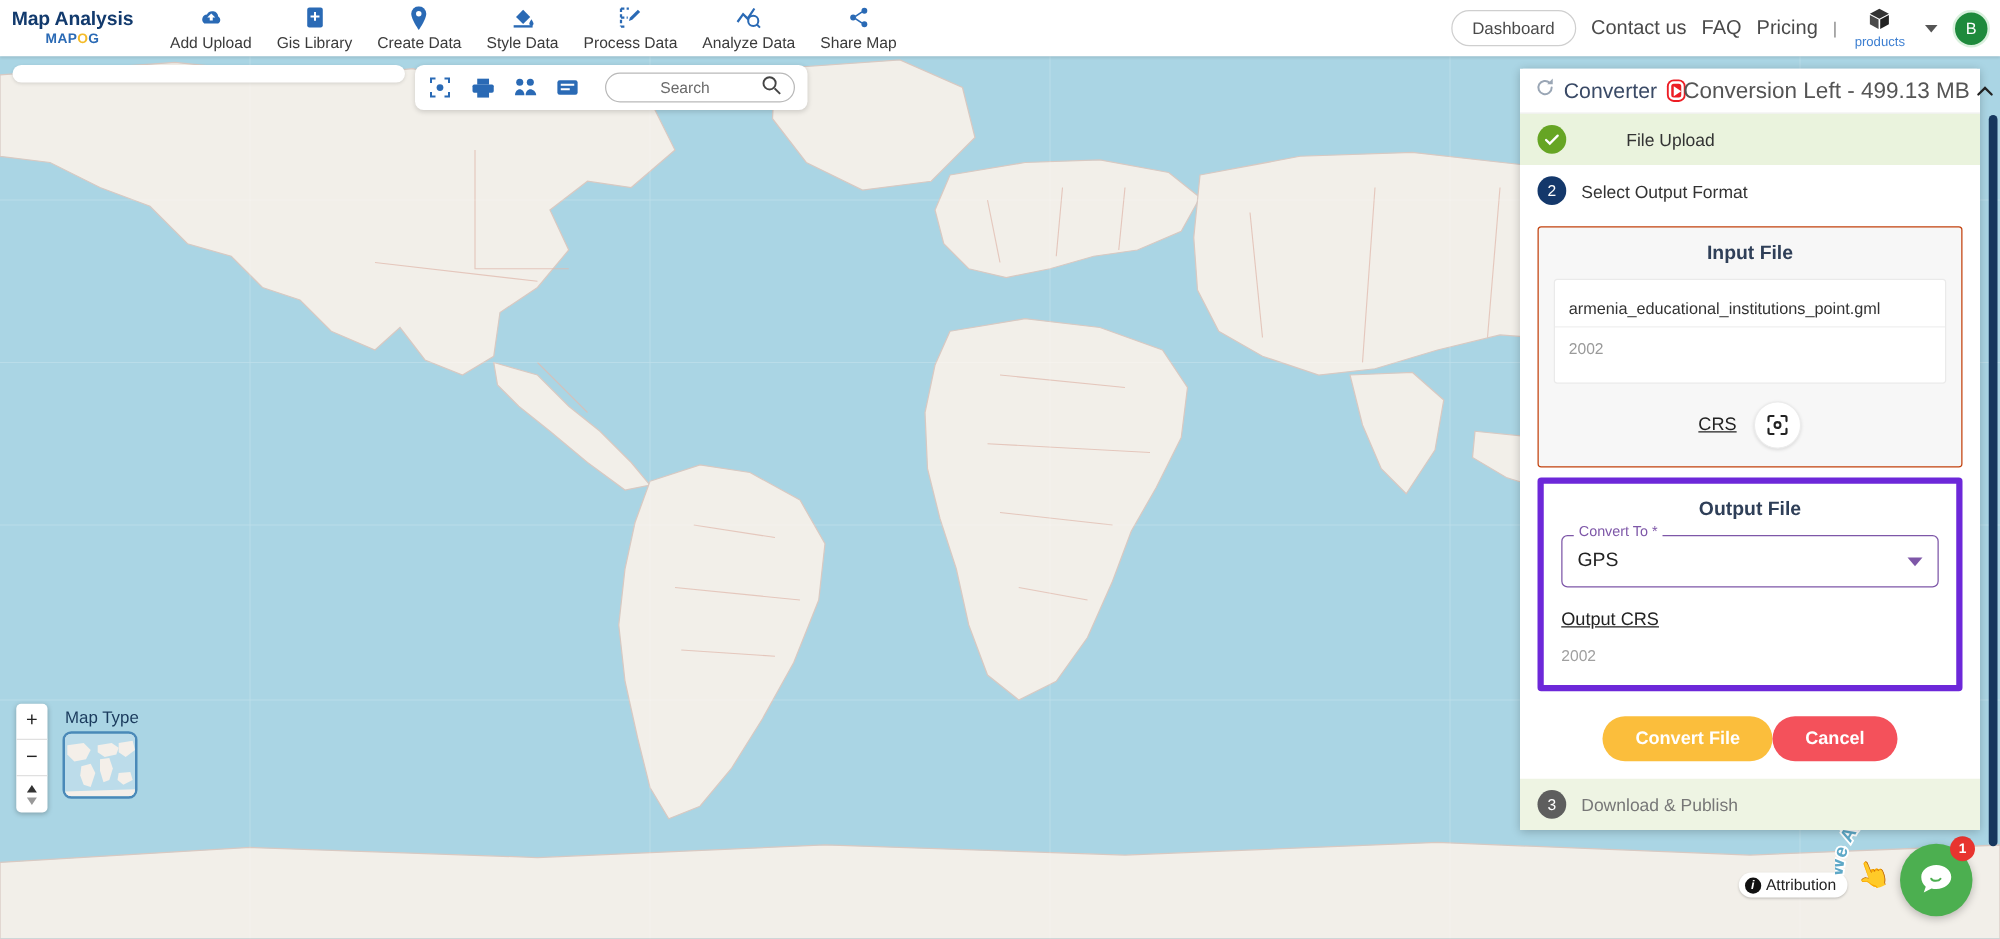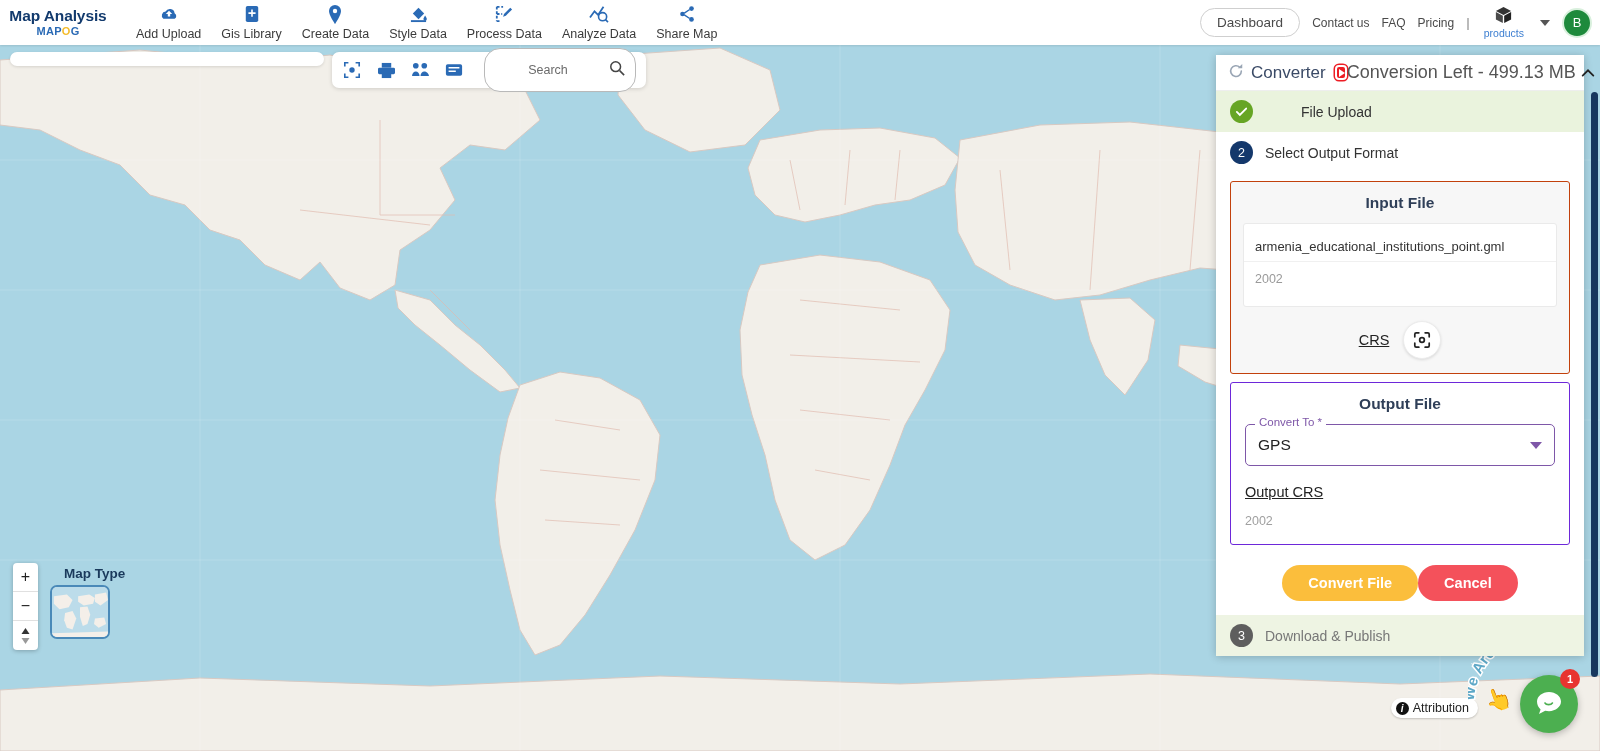--- a/index.html
+++ b/index.html
@@ -48,21 +48,21 @@
 
   .hdr-right {
     margin-left: auto; display: flex; align-items: center; gap: 12px;
     padding-right: 8px;
   }
   .dash-btn {
     border: 1px solid #cfcfcf; border-radius: 18px;
     padding: 6px 16px; font-size: 13.5px; color: #4a4a4a; cursor: pointer;
     background: #fff;
   }
-  .hlink { font-size: 12px; color: #4a4a4a; cursor: pointer; white-space: nowrap; }
+  .hlink { font-size: 16px; color: #4a4a4a; cursor: pointer; white-space: nowrap; }
   .hsep { font-size: 13.5px; color: #888; }
   .products {
     display: flex; flex-direction: column; align-items: center; cursor: pointer;
     margin-left: 2px;
   }
   .products .plabel { font-size: 10.5px; color: #3d7fd1; margin-top: -2px; }
   .caret-down {
     width: 0; height: 0; border-left: 5px solid transparent; border-right: 5px solid transparent;
     border-top: 6px solid #555; margin-left: 4px; cursor: pointer;
   }
@@ -81,21 +81,21 @@
   #map-toolbar {
     position: absolute; left: 332px; top: 52px; height: 36px;
     background: #fff; border-radius: 7px; z-index: 30;
     display: flex; align-items: center; padding: 0 10px; gap: 14px;
     box-shadow: 0 1px 4px rgba(0,0,0,.15);
   }
   .tool-ic { cursor: pointer; display:flex; align-items:center; justify-content:center; width: 20px; }
   .search-pill {
     display: flex; align-items: center; gap: 8px;
     border: 1px solid #b9b9b9; border-radius: 16px;
-    height: 44px; width: 152px; padding: 0 10px; margin-left: 6px; background:#fff;
+    height: 24px; width: 152px; padding: 0 10px; margin-left: 6px; background:#fff;
   }
   .search-pill input {
     border: none; outline: none; font-size: 12.5px; color: #555;
     width: 100%; text-align: center; font-family: "Liberation Sans", sans-serif;
     background: transparent;
   }
   .search-pill input::placeholder { color: #6b6b6b; }
 
   
   #zoomctl {
@@ -103,21 +103,21 @@
     background: #fff; border-radius: 4px; overflow: hidden;
     box-shadow: 0 1px 4px rgba(0,0,0,.25);
   }
   #zoomctl div {
     height: 29px; display: flex; align-items: center; justify-content: center;
     font-size: 16px; color: #222; cursor: pointer; border-bottom: 1px solid #e0e0e0;
   }
   #zoomctl div:last-child { border-bottom: none; }
   #maptype { position: absolute; left: 50px; top: 566px; z-index: 30; }
   #maptype .mt-label {
-    font-size: 13.5px; color: #1a3a5c; font-weight: bold; margin-bottom: 4px; margin-left: 14px;
+    font-size: 13.5px; color: #1a3a5c; font-weight: normal; margin-bottom: 4px; margin-left: 2px;
   }
   #maptype .mt-thumb {
     width: 60px; height: 54px; border-radius: 7px; overflow: hidden;
     border: 2px solid #4a89b8; background: #bcdcea; position: relative;
   }
   #maptype .mt-thumb svg { position:absolute; left:0; top:0; width:100%; height:100%; }
 
   
   #attribution {
     position: absolute; right: 122px; bottom: 33px; z-index: 32;
@@ -232,21 +232,21 @@
   .crs-link {
     font-size: 14.5px; color: #222; text-decoration: underline; cursor: pointer;
   }
   .scan-btn {
     width: 38px; height: 38px; border-radius: 50%; background: #fff;
     border: 1px solid #ececec; display: flex; align-items: center; justify-content: center;
     cursor: pointer; box-shadow: 0 1px 3px rgba(0,0,0,.12);
   }
 
   .card-out {
-    background: #fff; border: 1px solid #6d28d9; border-radius: 3px;
+    background: #fff; border: 5px solid #6d28d9; border-radius: 3px;
     margin-top: 8px; padding: 12px 14px 16px;
   }
   .select-wrap { position: relative; margin-top: 4px; }
   .select-box {
     border: 1px solid #7e57a8; border-radius: 5px; height: 42px;
     display: flex; align-items: center; padding: 0 12px; cursor: pointer;
     background: #fff;
   }
   .select-value { font-size: 15.5px; color: #222; }
   .select-caret {

